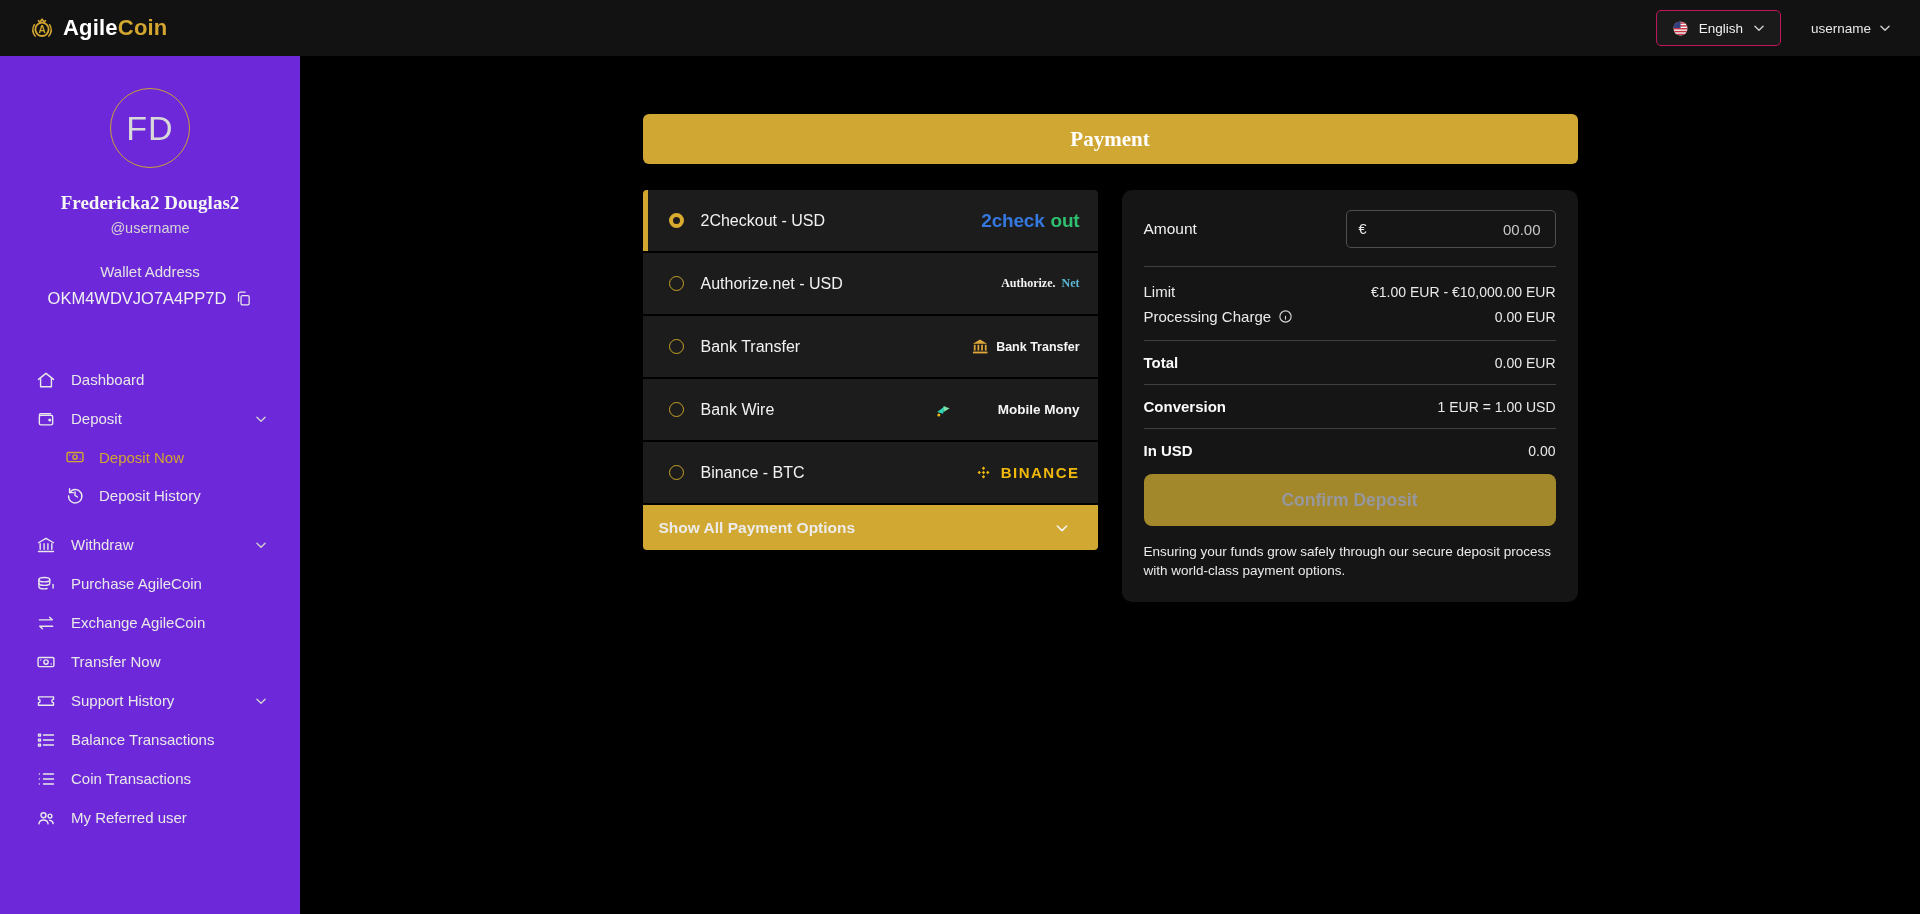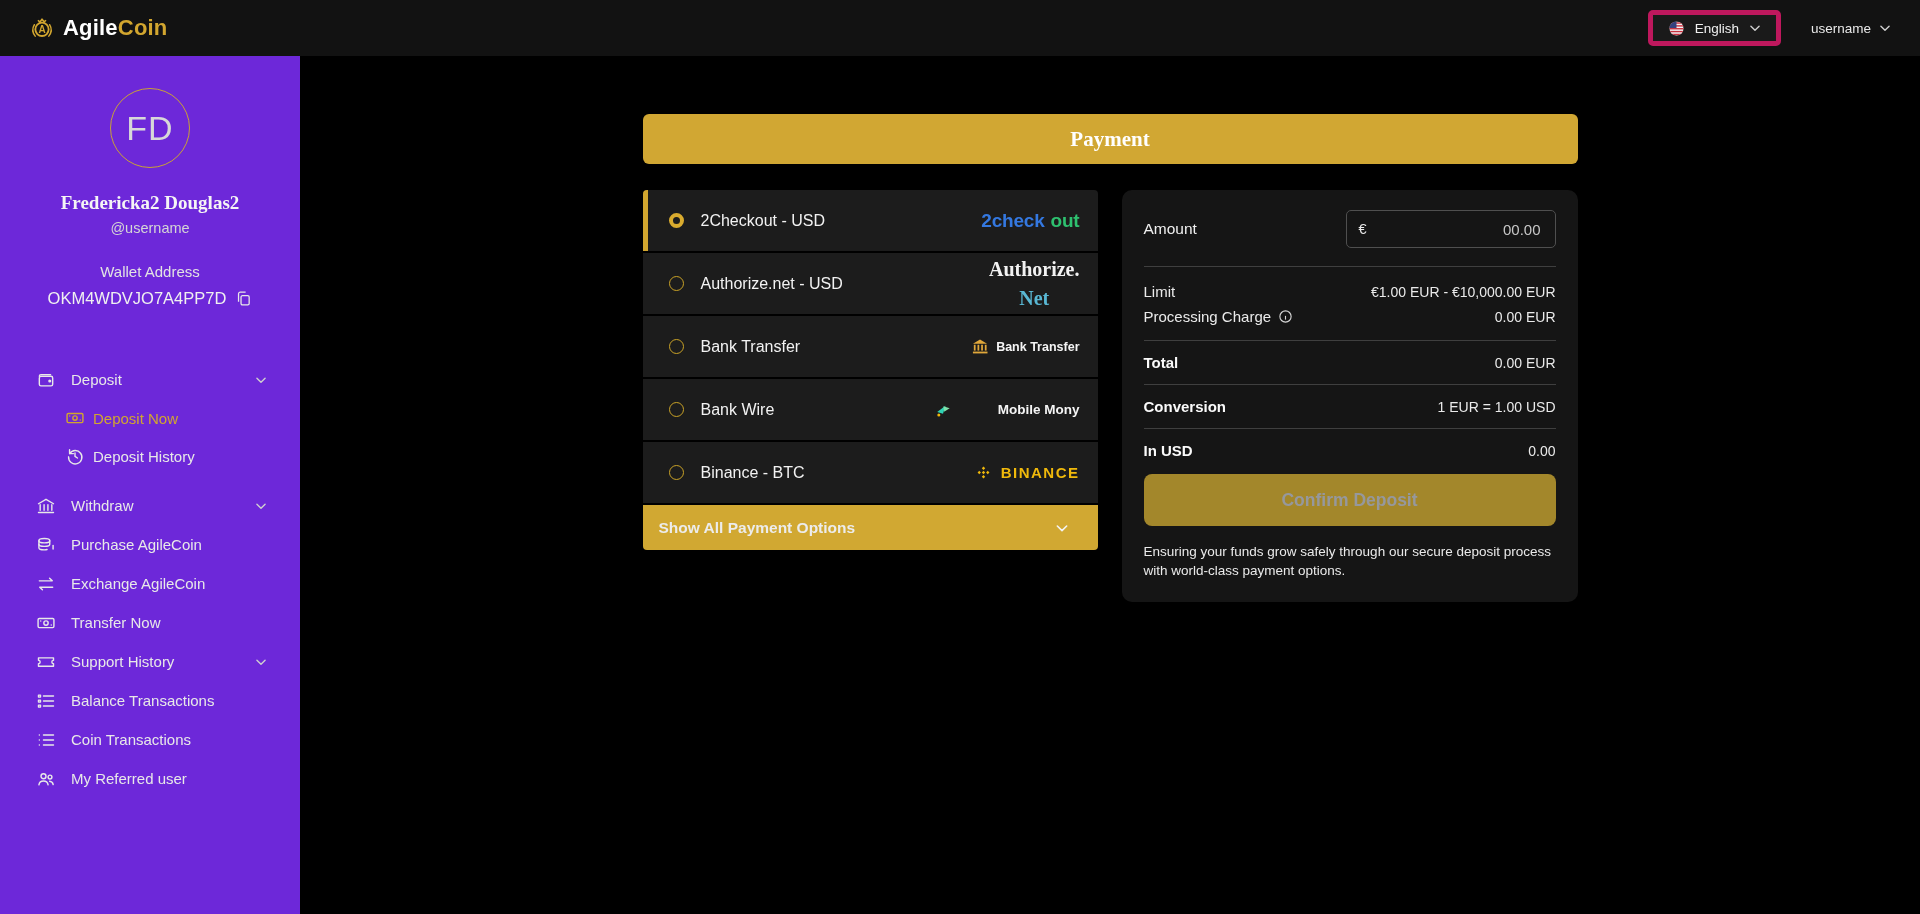--- a/index.html
+++ b/index.html
@@ -19,21 +19,21 @@
     padding:0 28px 0 26px; z-index:5;
   }
   .brand { display:flex; align-items:center; gap:5px; }
   .brand-crest { width:32px; height:32px; }
   .brand-name { font-size:22px; font-weight:bold; letter-spacing:.2px; display:flex; }
   .brand-agile { color:#ffffff; }
   .brand-coin  { color:#d2a62f; }
   .topbar-right { display:flex; align-items:center; gap:30px; }
   .lang-btn {
     display:flex; align-items:center; gap:9px; height:36px; padding:0 14px;
-    background:#1a1a1a; border:5px solid #be185d; border-radius:5px;
+    background:#1a1a1a; border:1px solid #be185d; border-radius:5px;
     color:#f0f0f0; font-size:13.5px; cursor:pointer; font-family:inherit;
   }
   .user-menu { display:flex; align-items:center; gap:7px; font-size:13.5px; color:#e8e8e8; cursor:pointer; }
   .chev { width:14px; height:14px; stroke:#cfcfcf; fill:none; stroke-width:2.4; stroke-linecap:round; stroke-linejoin:round; }
   .chev-lg { width:16px; height:16px; }
 
   
   .sidebar {
     position:absolute; top:56px; left:0; width:300px; height:858px;
     background:#6d28d9; overflow:hidden;
@@ -48,21 +48,21 @@
   .profile-handle { margin-top:6px; font-size:14.5px; color:#d5d5d5; }
   .wallet-label { margin-top:27px; font-size:15px; color:#e3e3e3; }
   .wallet-address { margin-top:9px; font-size:16.5px; color:#f0f0f0; display:flex; align-items:center; justify-content:center; gap:9px; }
   .copy-icon { width:17px; height:17px; stroke:#e8e8e8; fill:none; stroke-width:1.8; cursor:pointer; }
 
   .nav { margin-top:52px; padding:0 32px 0 36px; font-size:15px; }
   .nav-item { display:flex; align-items:center; gap:15px; height:39px; color:#e8e8e8; cursor:pointer; }
   .nav-item .chev { margin-left:auto; }
   .nicon { width:20px; height:20px; stroke:currentColor; fill:none; stroke-width:1.7; stroke-linecap:round; stroke-linejoin:round; flex:none; }
   .subnav { padding-left:29px; margin-bottom:11px; }
-  .sub-item { display:flex; align-items:center; gap:8px; height:38px; color:#e8e8e8; cursor:pointer; }
+  .sub-item { display:flex; align-items:center; gap:14px; height:38px; color:#e8e8e8; cursor:pointer; }
   .sub-item.active { color:#d2a62f; }
 
   
   .main { position:absolute; top:56px; left:300px; width:1620px; height:858px; }
   .payment-wrap { width:935px; margin:58px auto 0; }
   .payment-header {
     height:50px; background:#d1a733; border-radius:6px;
     display:flex; align-items:center; justify-content:center;
     font-family:"Liberation Serif", serif; font-size:21px; font-weight:bold; color:#ffffff;
   }
@@ -75,21 +75,21 @@
     position:relative; height:61px; background:#1c1c1c; margin-bottom:2px;
     display:flex; align-items:center; padding:0 18px 0 26px; cursor:pointer;
   }
   .method.selected::before { content:""; position:absolute; left:0; top:0; bottom:0; width:5px; background:#d2a62f; }
   .radio { width:15px; height:15px; border-radius:50%; border:1.8px solid #c9a227; margin-right:17px; flex:none; }
   .selected .radio { border-width:4.6px; border-color:#d9ab2e; }
   .method-label { font-size:16px; color:#f2f2f2; }
   .method-logo { margin-left:auto; display:flex; align-items:center; gap:6px; }
   .logo-2co { font-size:19px; font-weight:bold; letter-spacing:-.2px; }
   .logo-2co .p-blue { color:#3478e0; } .logo-2co .p-green { color:#2ec06f; }
-  .logo-auth { font-family:"Liberation Serif", serif; font-weight:bold; font-size:20px; color:#f2f2f2;flex-direction:column; }
+  .logo-auth { font-family:"Liberation Serif", serif; font-weight:bold; font-size:12px; color:#f2f2f2; }
   .logo-auth .p-teal { color:#59b7d3; }
   .logo-small-text { font-size:12.5px; font-weight:bold; color:#f5f5f5; }
   .logo-mm-text { font-size:13.5px; font-weight:bold; color:#f5f5f5;margin-left:39px; }
   .logo-binance { color:#f0b90b; font-weight:bold; font-size:15px; letter-spacing:1.5px; }
   .show-all {
     margin-top:0; height:45px; background:#d1a832; border-radius:0 0 4px 4px;
     display:flex; align-items:center; justify-content:space-between; padding:0 28px 0 16px;
     color:#ececec; font-weight:bold; font-size:15.5px; cursor:pointer;
   }
   .show-all .chev { stroke:#f3f3f3; }
@@ -179,20 +179,27 @@
     <div class="wallet-address">
       <span>OKM4WDVJO7A4PP7D</span>
       <svg class="copy-icon" viewBox="0 0 24 24">
         <rect x="8.5" y="8" width="11.5" height="13" rx="2"></rect>
         <path d="M5 16.5V5.5A2.5 2.5 0 0 1 7.5 3H15"></path>
       </svg>
     </div>
   </div>
 
   <nav class="nav">
+    <div class="nav-item">
+      <svg class="nicon" viewBox="0 0 24 24">
+          <path d="M3 11.3 12 4l9 7.3"></path>
+          <path d="M5.5 10.3V20h13v-9.7"></path>
+        </svg>
+      <span>Dashboard</span>
+    </div>
 
     <div class="nav-item">
       <svg class="nicon" viewBox="0 0 24 24">
           <path d="M4 7.5a2 2 0 0 1 2-2h11.5"></path>
           <rect x="4" y="7.5" width="16" height="11.5" rx="2"></rect>
           <circle cx="16.5" cy="13.2" r="1"></circle>
         </svg>
       <span>Deposit</span>
       <svg class="chev" viewBox="0 0 24 24">
           <polyline points="5 9 12 16 19 9"></polyline>

